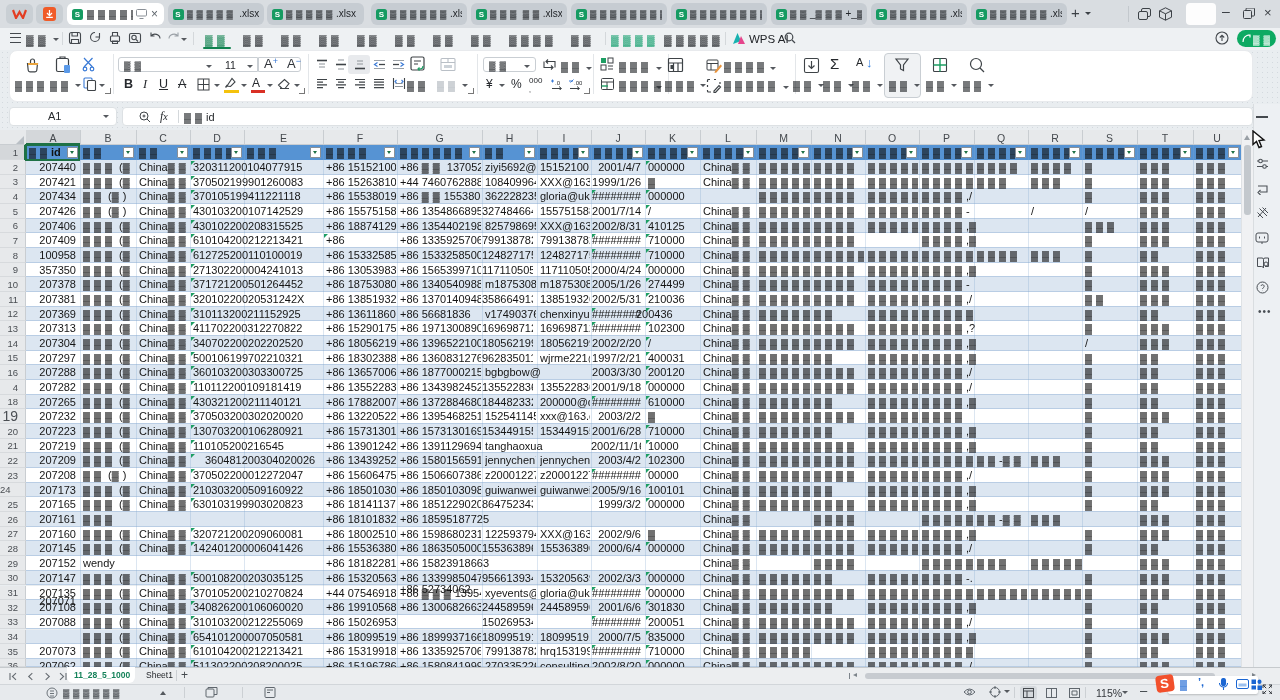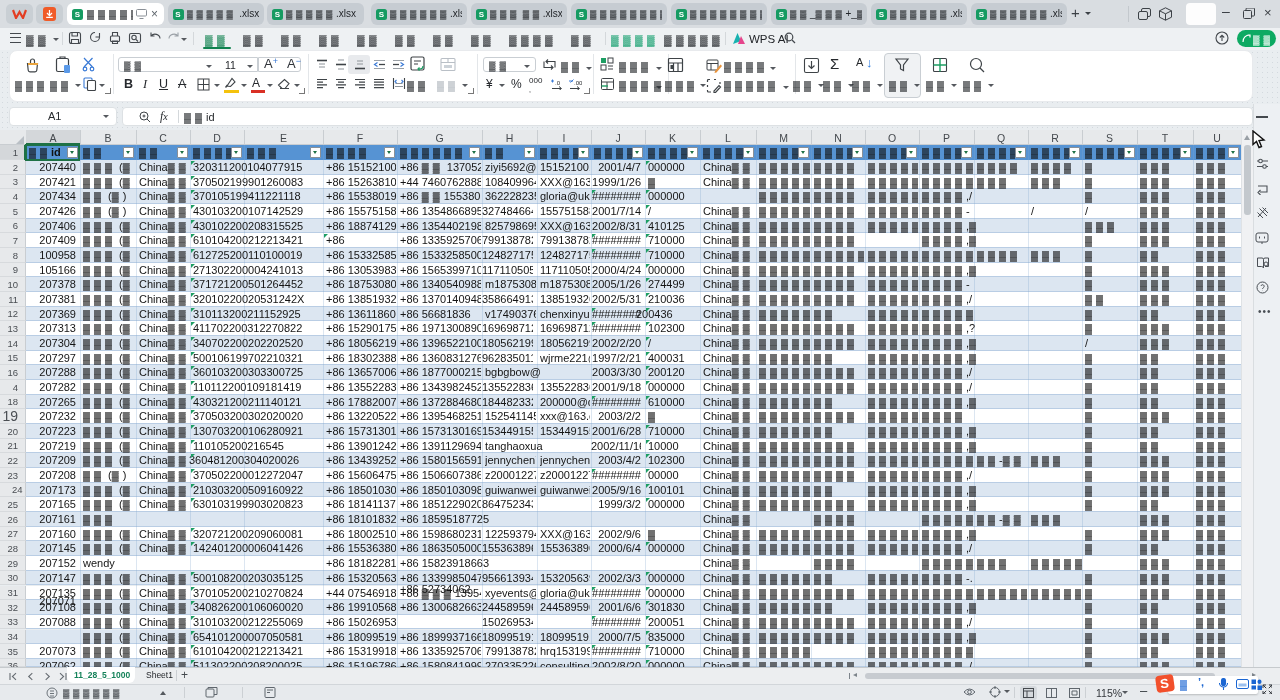--- a/index.html
+++ b/index.html
@@ -461,21 +461,21 @@
 <div class="ab" style="left:0;top:438.79999999999995px;width:26px;height:14.67px;background:#e7e9eb;border-bottom:1px solid #d7dadd;border-right:1px solid #c9cdd1"></div>
 <div class="ab" style="left:0;top:440.29999999999995px;width:18px;height:11px;font-size:9.5px;color:#4a4e53;text-align:right;line-height:11px">21</div>
 <div class="ab" style="left:26px;top:438.79999999999995px;width:1215px;height:14.67px;background:#fff;border-bottom:1px solid #b9cde4"></div>
 <div class="ab" style="left:0;top:453.47px;width:26px;height:14.67px;background:#e7e9eb;border-bottom:1px solid #d7dadd;border-right:1px solid #c9cdd1"></div>
 <div class="ab" style="left:0;top:454.97px;width:18px;height:11px;font-size:9.5px;color:#4a4e53;text-align:right;line-height:11px">22</div>
 <div class="ab" style="left:26px;top:453.47px;width:1215px;height:14.67px;background:#dce6f1;border-bottom:1px solid #b9cde4"></div>
 <div class="ab" style="left:0;top:468.14px;width:26px;height:14.67px;background:#e7e9eb;border-bottom:1px solid #d7dadd;border-right:1px solid #c9cdd1"></div>
 <div class="ab" style="left:0;top:469.64px;width:18px;height:11px;font-size:9.5px;color:#4a4e53;text-align:right;line-height:11px">23</div>
 <div class="ab" style="left:26px;top:468.14px;width:1215px;height:14.67px;background:#fff;border-bottom:1px solid #b9cde4"></div>
 <div class="ab" style="left:0;top:482.81000000000006px;width:26px;height:14.67px;background:#e7e9eb;border-bottom:1px solid #d7dadd;border-right:1px solid #c9cdd1"></div>
-<div class="ab" style="left:12px;top:484.31000000000006px;width:18px;height:11px;font-size:9.5px;color:#4a4e53;text-align:left;line-height:11px">24</div>
+<div class="ab" style="left:0;top:484.31000000000006px;width:18px;height:11px;font-size:9.5px;color:#4a4e53;text-align:left;line-height:11px">24</div>
 <div class="ab" style="left:26px;top:482.81000000000006px;width:1215px;height:14.67px;background:#dce6f1;border-bottom:1px solid #b9cde4"></div>
 <div class="ab" style="left:0;top:497.48px;width:26px;height:14.67px;background:#e7e9eb;border-bottom:1px solid #d7dadd;border-right:1px solid #c9cdd1"></div>
 <div class="ab" style="left:0;top:498.98px;width:18px;height:11px;font-size:9.5px;color:#4a4e53;text-align:right;line-height:11px">25</div>
 <div class="ab" style="left:26px;top:497.48px;width:1215px;height:14.67px;background:#fff;border-bottom:1px solid #b9cde4"></div>
 <div class="ab" style="left:0;top:512.15px;width:26px;height:14.67px;background:#e7e9eb;border-bottom:1px solid #d7dadd;border-right:1px solid #c9cdd1"></div>
 <div class="ab" style="left:0;top:513.65px;width:18px;height:11px;font-size:9.5px;color:#4a4e53;text-align:right;line-height:11px">26</div>
 <div class="ab" style="left:26px;top:512.15px;width:1215px;height:14.67px;background:#dce6f1;border-bottom:1px solid #b9cde4"></div>
 <div class="ab" style="left:0;top:526.82px;width:26px;height:14.67px;background:#e7e9eb;border-bottom:1px solid #d7dadd;border-right:1px solid #c9cdd1"></div>
 <div class="ab" style="left:0;top:528.32px;width:18px;height:11px;font-size:9.5px;color:#4a4e53;text-align:right;line-height:11px">27</div>
 <div class="ab" style="left:26px;top:526.82px;width:1215px;height:14.67px;background:#fff;border-bottom:1px solid #b9cde4"></div>
@@ -715,21 +715,21 @@
 <div class="cell" style="left:703px;top:249.09px;width:52px">China<z>▓▓</z></div>
 <div class="cell" style="left:759px;top:249.09px;width:51px"><z>▓▓▓▓▓</z></div>
 <div class="cell" style="left:814px;top:249.09px;width:50px"><z>▓▓▓▓▓</z></div>
 <div class="cell" style="left:868px;top:249.09px;width:50px"><z>▓▓▓▓▓</z></div>
 <div class="cell" style="left:922px;top:249.09px;width:51px"><z>▓▓▓▓▓</z></div>
 <div class="cell" style="left:977px;top:249.09px;width:50px"><z>▓▓▓▓</z></div>
 <div class="cell" style="left:1031px;top:249.09px;width:50px"><z>▓▓▓</z></div>
 <div class="cell" style="left:1085px;top:249.09px;width:51px"><z>▓</z></div>
 <div class="cell" style="left:1140px;top:249.09px;width:52px"><z>▓▓</z></div>
 <div class="cell" style="left:1196px;top:249.09px;width:44px"><z>▓▓▓</z></div>
-<div class="cell" style="left:26px;top:263.76px;width:50px;text-align:right">105166</div>
+<div class="cell" style="left:26px;top:263.76px;width:50px;text-align:right">357350</div>
 <div class="cell" style="left:83px;top:263.76px;width:52px"><z>▓▓▓</z> (<z>▓</z></div>
 <div class="cell" style="left:139px;top:263.76px;width:50px">China<z>▓▓</z></div>
 <div class="cell" style="left:193px;top:263.76px;width:129px">271302200004241013</div>
 <div class="cell" style="left:326px;top:263.76px;width:70px">+86 130539834</div>
 <div class="cell" style="left:400px;top:263.76px;width:81px">+86 15653997105</div>
 <div class="cell" style="left:482px;top:263.76px;width:51px;text-align:right">117110505 1</div>
 <div class="cell" style="left:540px;top:263.76px;width:50px">117110505</div>
 <div class="cell" style="left:591px;top:263.76px;width:50px;text-align:right">2000/4/24</div>
 <div class="cell" style="left:648px;top:263.76px;width:51px">000000</div>
 <div class="cell" style="left:703px;top:263.76px;width:52px">China<z>▓▓</z></div>
@@ -950,21 +950,21 @@
 <div class="cell" style="left:759px;top:439.79999999999995px;width:51px"><z>▓▓▓▓▓</z></div>
 <div class="cell" style="left:814px;top:439.79999999999995px;width:50px"><z>▓▓▓▓</z></div>
 <div class="cell" style="left:868px;top:439.79999999999995px;width:50px"><z>▓▓▓▓▓</z></div>
 <div class="cell" style="left:922px;top:439.79999999999995px;width:159px"><z>▓▓▓▓</z>,<z>▓</z></div>
 <div class="cell" style="left:1085px;top:439.79999999999995px;width:51px"><z>▓</z></div>
 <div class="cell" style="left:1140px;top:439.79999999999995px;width:52px"><z>▓▓</z></div>
 <div class="cell" style="left:1196px;top:439.79999999999995px;width:44px"><z>▓▓▓</z></div>
 <div class="cell" style="left:26px;top:454.47px;width:50px;text-align:right">207209</div>
 <div class="cell" style="left:83px;top:454.47px;width:52px"><z>▓▓▓</z> (<z>▓</z></div>
 <div class="cell" style="left:139px;top:454.47px;width:50px">China<z>▓▓</z></div>
-<div class="cell" style="left:189px;top:454.47px;width:129px">360481200304020026</div>
+<div class="cell" style="left:205px;top:454.47px;width:129px">360481200304020026</div>
 <div class="cell" style="left:326px;top:454.47px;width:70px">+86 134392528</div>
 <div class="cell" style="left:400px;top:454.47px;width:81px">+86 15801565910</div>
 <div class="cell" style="left:485px;top:454.47px;width:51px">jennychen7</div>
 <div class="cell" style="left:540px;top:454.47px;width:50px">jennychen7</div>
 <div class="cell" style="left:591px;top:454.47px;width:50px;text-align:right">2003/4/2</div>
 <div class="cell" style="left:648px;top:454.47px;width:51px">102300</div>
 <div class="cell" style="left:703px;top:454.47px;width:52px">China<z>▓▓</z></div>
 <div class="cell" style="left:759px;top:454.47px;width:51px"><z>▓▓▓▓▓</z></div>
 <div class="cell" style="left:814px;top:454.47px;width:50px"><z>▓▓▓▓</z></div>
 <div class="cell" style="left:868px;top:454.47px;width:50px"><z>▓▓▓▓▓</z></div>

